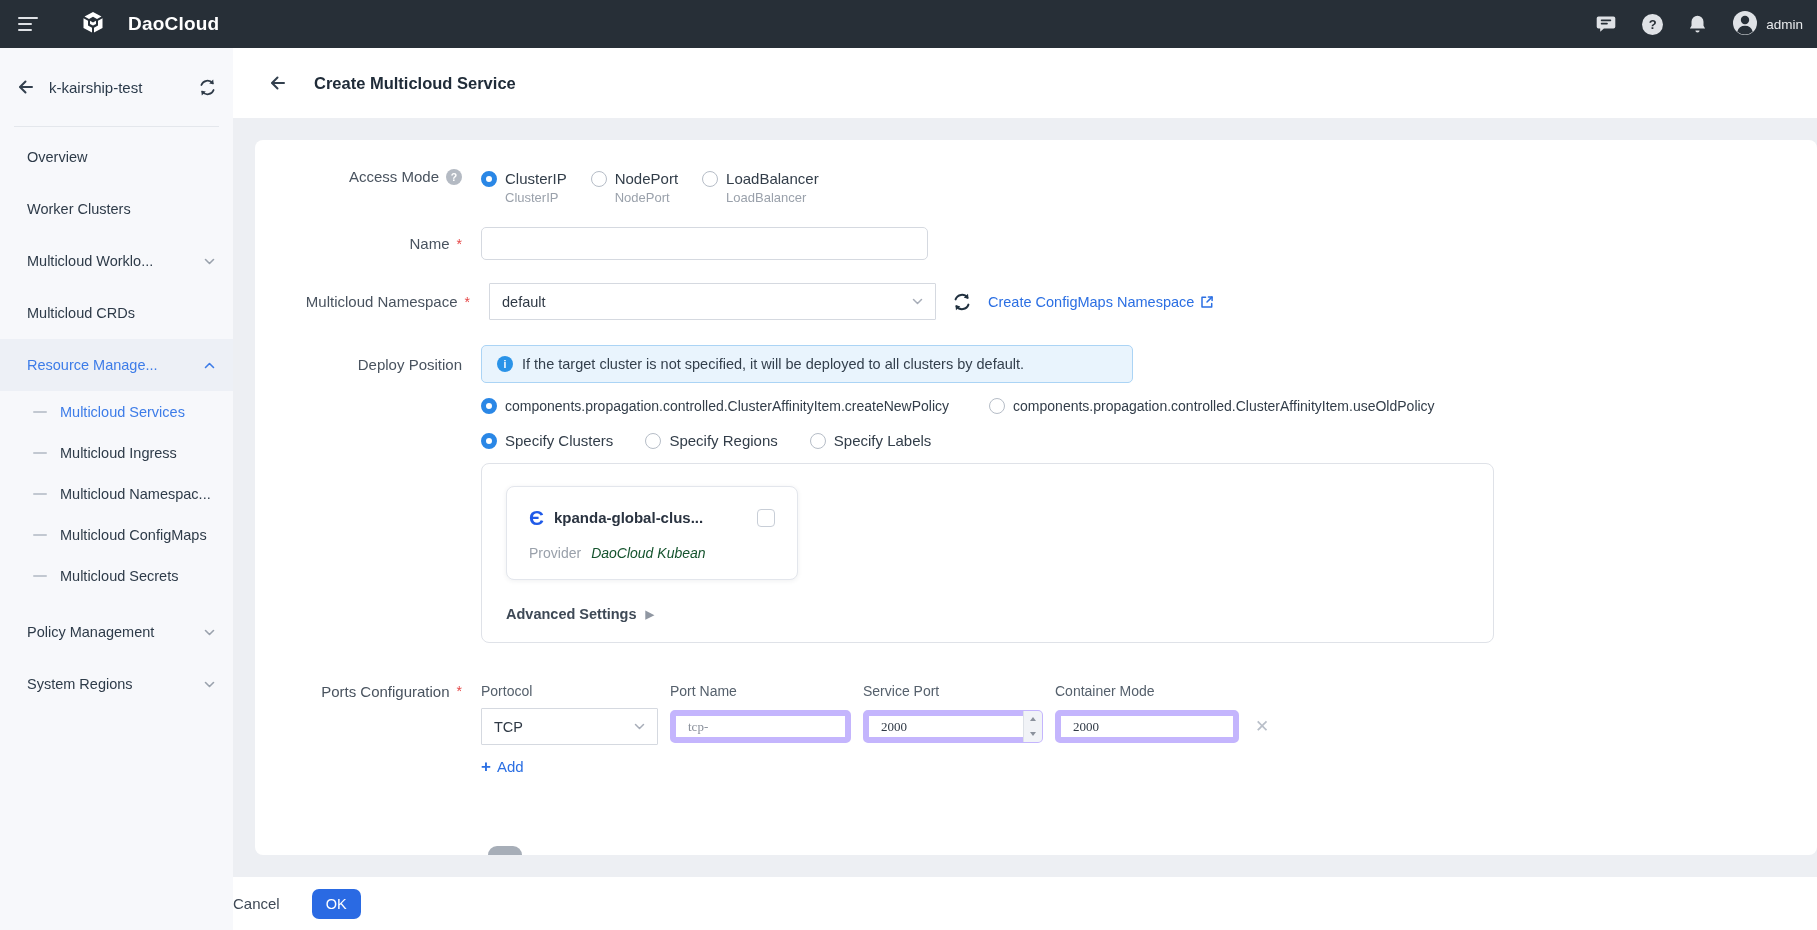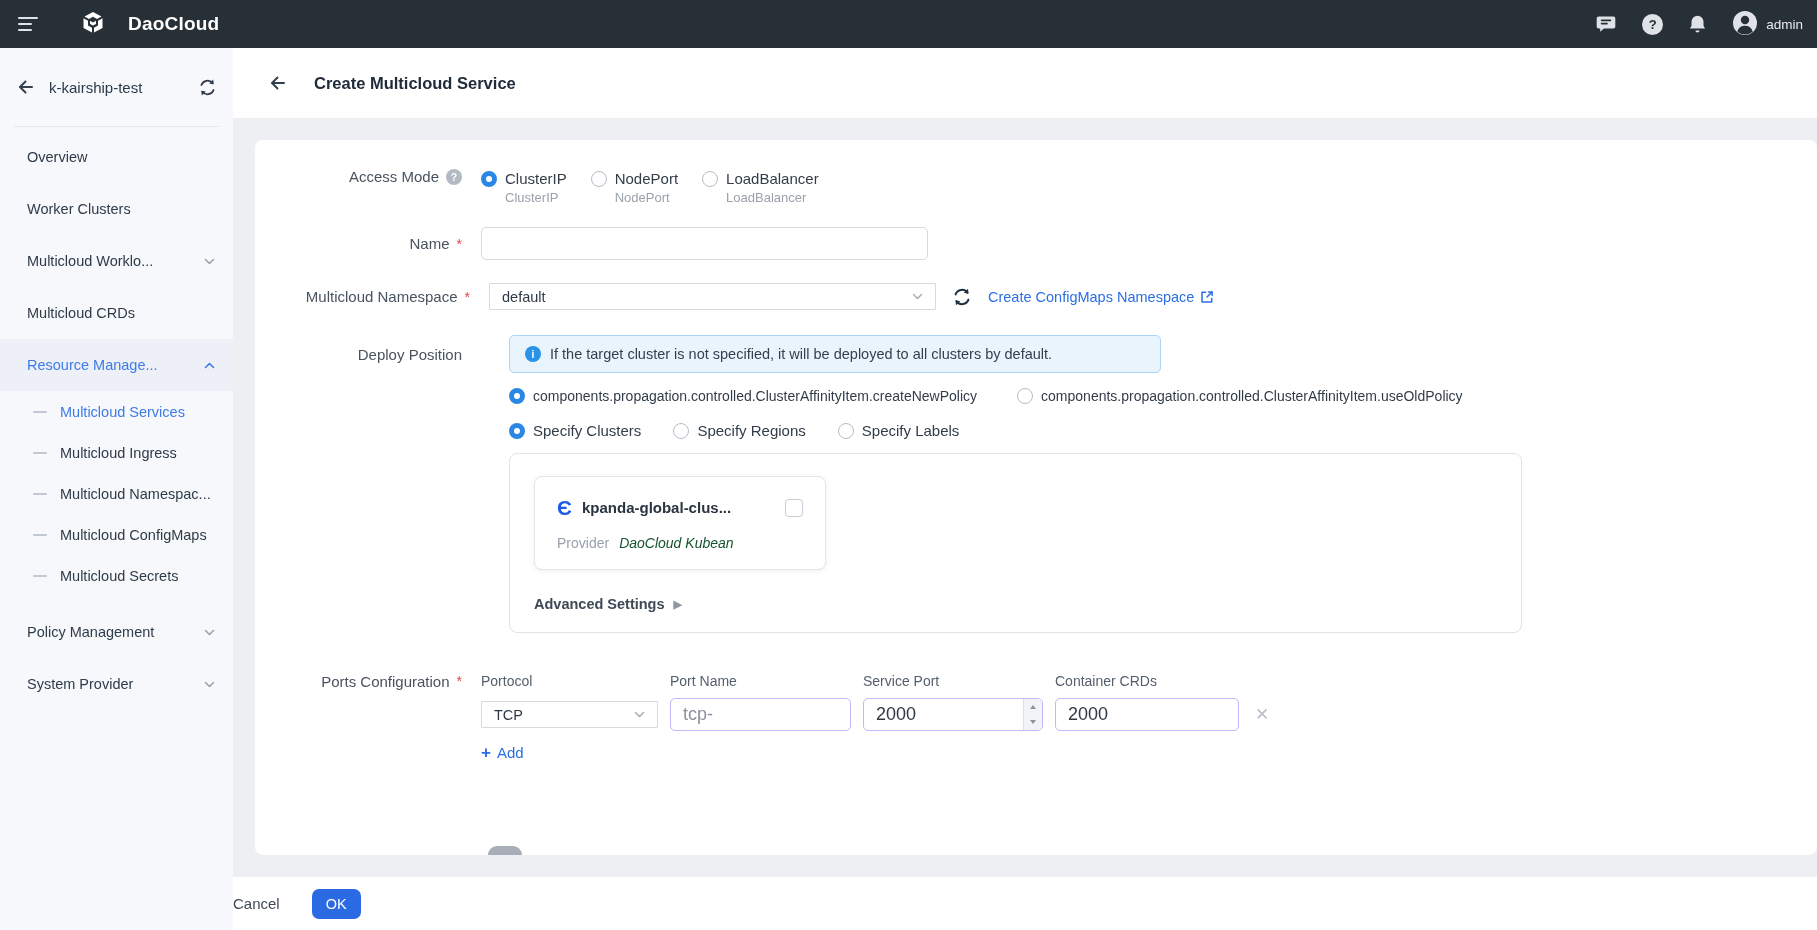--- a/index.html
+++ b/index.html
@@ -61,30 +61,30 @@
   .radio.on { border:5px solid #2a87e6; }
   .radio-opt { display:flex; align-items:center; gap:8px; cursor:pointer; }
   .radio-lbl { color:#323d49; font-size:15px; }
   .radio-sub { color:#9aa1ab; font-size:13px; margin-top:3px; }
   .am-opts { display:flex; gap:24px; padding-top:2px; }
   .am-opt .top { display:flex; align-items:center; gap:8px; }
   .am-opt .radio-sub { padding-left:24px; }
   
   .text-input { width:447px; height:33px; border:1px solid #d5d9e0; border-radius:5px; padding:0 12px;
                 font-size:14.5px; color:#2f3945; font-family:inherit; outline:none; background:#fff; }
-  .select { width:447px; height:27px; border:1px solid #d5d9e0; border-radius:1px; background:#fff;
+  .select { width:447px; height:37px; border:1px solid #d5d9e0; border-radius:1px; background:#fff;
             display:flex; align-items:center; padding:0 12px; font-size:14.5px; color:#2f3945; cursor:pointer; }
   .select .sel-chev { margin-left:auto; }
   .row-name { margin-top:22px; }
   .row-ns { margin-top:23px; }
   .ns-line { display:flex; align-items:center; gap:16px; }
   .link { color:#2b6fe3; font-size:14.5px; display:inline-flex; align-items:center; gap:6px; cursor:pointer; text-decoration:none; }
   .icon-btn { cursor:pointer; display:flex; align-items:center; }
   
-  .row-deploy { margin-top:25px;gap:28px; }
+  .row-deploy { margin-top:25px; }
   .alert { width:652px; display:flex; align-items:center; gap:9px; background:#e9f4fd;
            border:1px solid #abd4f5; border-radius:5px; padding:10px 15px; color:#333f4c; font-size:14.5px; }
   .info-ic { width:16px; height:16px; border-radius:50%; background:#2a93e8; color:#fff; font-size:10.5px;
              font-weight:bold; display:flex; align-items:center; justify-content:center; flex:none; }
   .policy-row { display:flex; gap:40px; margin-top:15px; }
   .policy-row .radio-lbl { font-size:14px; }
   .specify-row { display:flex; gap:32px; margin-top:18px; }
   .cluster-box { width:1013px; border:1px solid #dfe2e8; border-radius:8px; margin-top:14px; padding:22px 24px 20px; }
   .cluster-card { width:292px; background:#fff; border:1px solid #e3e6ec; border-radius:8px;
                   box-shadow:0 1px 5px rgba(31,45,61,.07); padding:20px 22px 18px; cursor:pointer; }
@@ -98,22 +98,22 @@
   .adv { margin-top:26px; display:flex; align-items:center; gap:9px; cursor:pointer;
          font-size:14.5px; font-weight:bold; color:#3e4956; }
   .adv-arrow { color:#9097a2; font-size:11px; }
   
   .row-ports { margin-top:40px; }
   .ports-grid { display:flex; flex-direction:column; }
   .ports-heads, .ports-inputs { display:flex; gap:12px; align-items:center; }
   .ports-heads { font-size:14px; color:#55606c; }
   .w-proto{width:177px}.w-name{width:181px}.w-sport{width:180px}.w-cport{width:184px}
   .ports-inputs { margin-top:9px; }
-  .p-input { height:33px; border:1px solid #c4b5fd; border-radius:5px; padding:0 12px;
-             font-size:18px; color:#2f3945; font-family:Liberation Sans, sans-serif; outline:none; }
+  .p-input { height:33px; border:6px solid #c4b5fd; border-radius:5px; padding:0 12px;
+             font-size:13px; color:#2f3945; font-family:Liberation Serif, serif; outline:none; }
   .p-input::placeholder { color:#8b919c; }
   .num-wrap { position:relative; display:flex; }
   .num-wrap input { padding-right:26px; width:100%; }
   .stepper { position:absolute; right:1px; top:1px; bottom:1px; width:19px; background:#f1f3f7;
              border-left:1px solid #dde1e7; border-radius:0 4px 4px 0; display:flex; flex-direction:column; cursor:pointer; }
   .stepper span { flex:1; display:flex; align-items:center; justify-content:center; }
   .tri-up { width:0; height:0; border-left:3.5px solid transparent; border-right:3.5px solid transparent; border-bottom:4.5px solid #8b919c; }
   .tri-down { width:0; height:0; border-left:3.5px solid transparent; border-right:3.5px solid transparent; border-top:4.5px solid #8b919c; }
   .x-btn { color:#b9bfc9; font-size:17px; margin-left:4px; cursor:pointer; }
   .add-line { display:flex; align-items:center; gap:6px; margin-top:13px; color:#2b6fe3; font-size:15px; cursor:pointer; }
@@ -237,21 +237,21 @@
       <span class="sub-dash"></span>
       <span>Multicloud Secrets</span>
     </div>
     <div class="nav-item mt10">
       <span>Policy Management</span>
       <svg class="chev" width="11" height="7" viewBox="0 0 11 7" fill="none">
           <path d="M1.5 1.5 L5.5 5.5 L9.5 1.5" stroke="#9aa2ad" stroke-width="1.6" stroke-linecap="round" stroke-linejoin="round"></path>
         </svg>
     </div>
     <div class="nav-item">
-      <span>System Provider</span>
+      <span>System Regions</span>
       <svg class="chev" width="11" height="7" viewBox="0 0 11 7" fill="none">
           <path d="M1.5 1.5 L5.5 5.5 L9.5 1.5" stroke="#9aa2ad" stroke-width="1.6" stroke-linecap="round" stroke-linejoin="round"></path>
         </svg>
     </div>
   </div>
 </div>
 
 <div class="main-header">
   <span class="back-btn">
     <svg width="20" height="20" viewBox="0 0 20 20" fill="none" stroke="#33404e" stroke-width="2" stroke-linecap="round" stroke-linejoin="round">
@@ -393,21 +393,21 @@
       <div class="frow row-ports">
         <div class="flabel" style="padding-top:0;align-self:flex-start;align-items:flex-start;">
           <span>Ports Configuration</span>
           <span class="req">*</span>
         </div>
         <div class="ports-grid">
           <div class="ports-heads">
             <span class="w-proto">Portocol</span>
             <span class="w-name">Port Name</span>
             <span class="w-sport">Service Port</span>
-            <span class="w-cport">Container CRDs</span>
+            <span class="w-cport">Container Mode</span>
           </div>
           <div class="ports-inputs">
             <div class="select w-proto" style="width:177px">
               <span>TCP</span>
               <svg class="sel-chev" width="11" height="7" viewBox="0 0 11 7" fill="none">
                   <path d="M1.5 1.5 L5.5 5.5 L9.5 1.5" stroke="#a7adb8" stroke-width="1.5" stroke-linecap="round" stroke-linejoin="round"></path>
                 </svg>
             </div>
             <input class="p-input w-name" type="text" placeholder="tcp-" style="">
             <div class="num-wrap w-sport">

